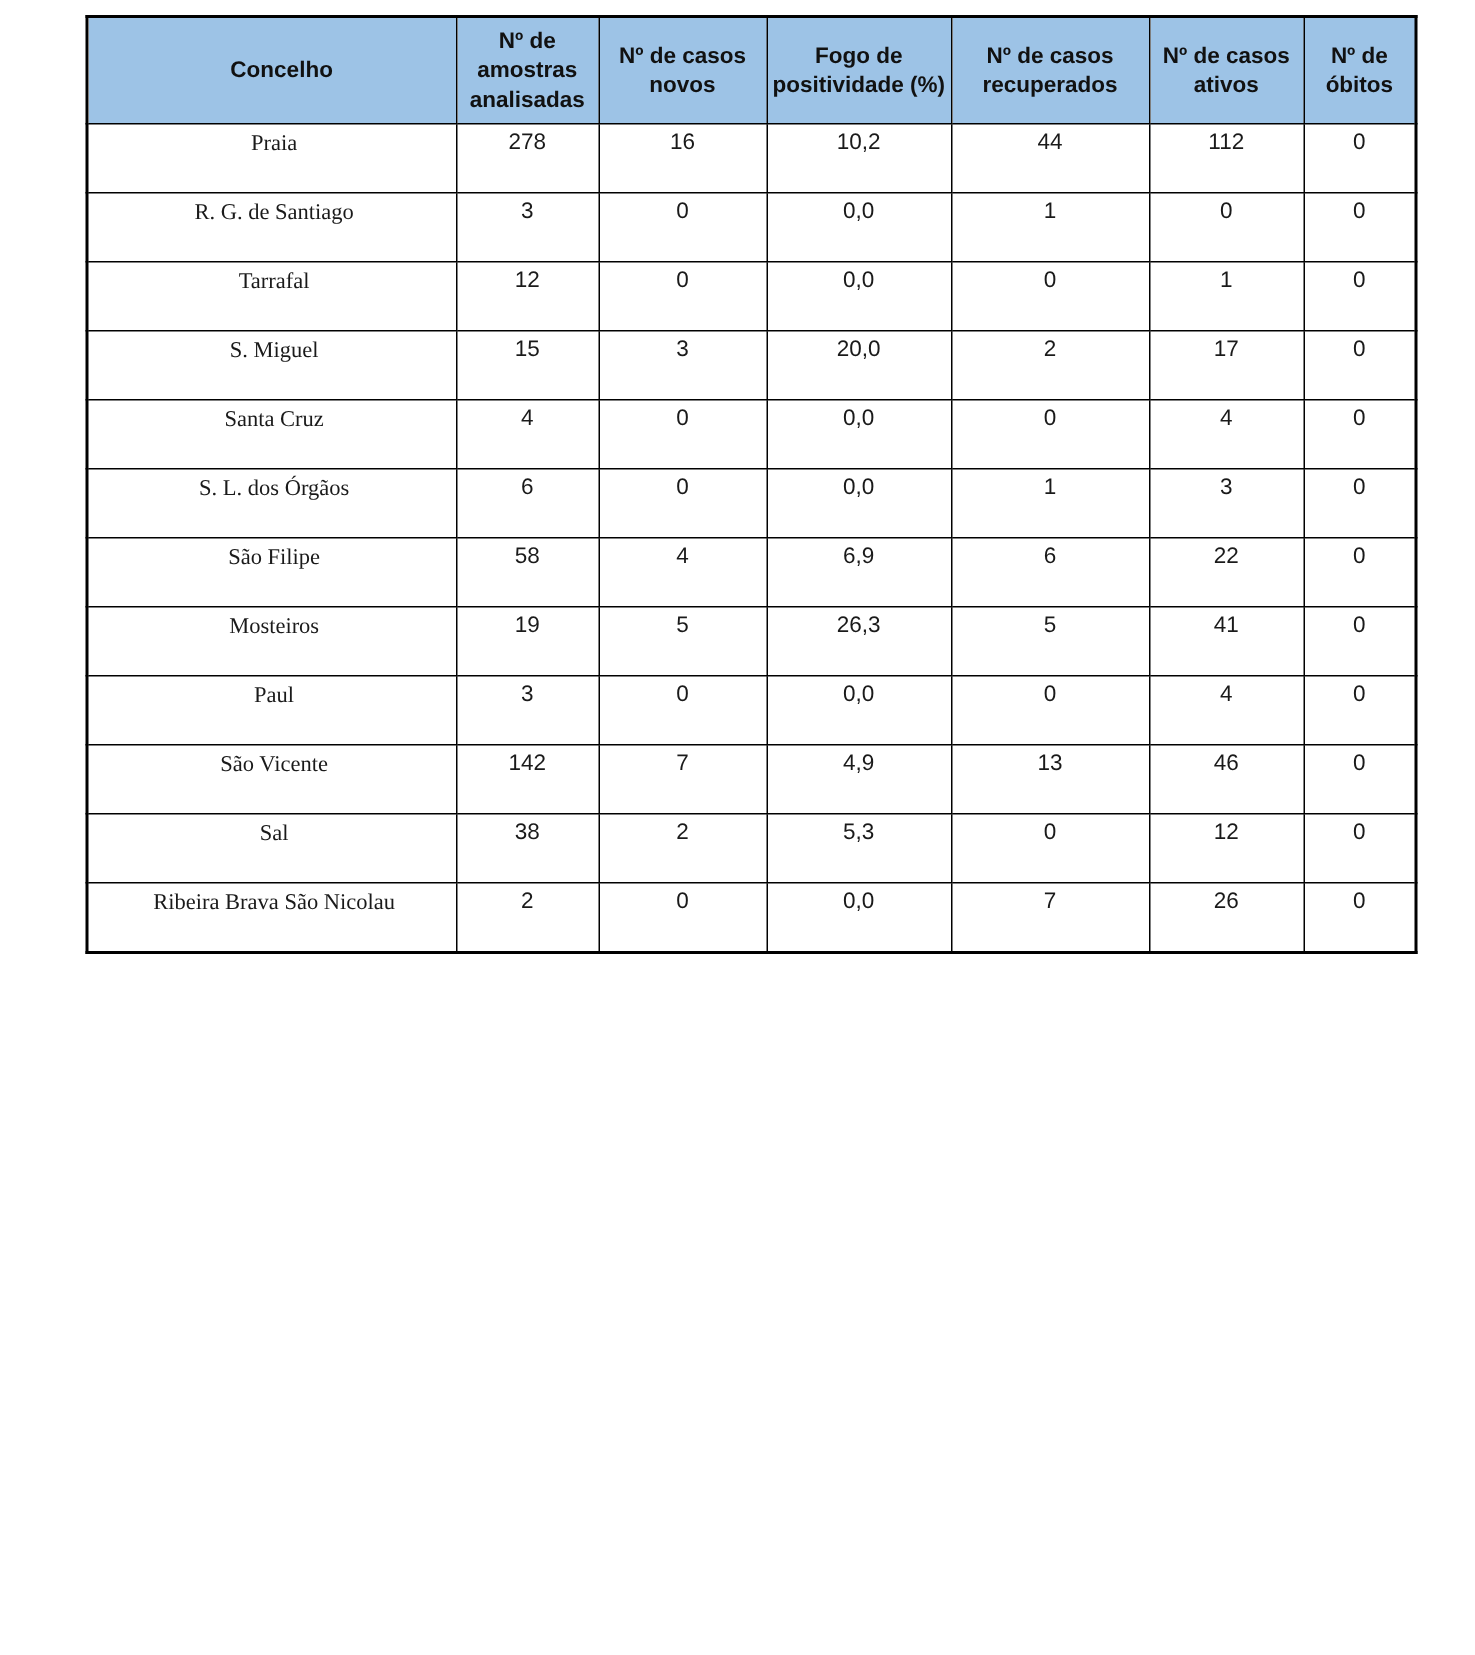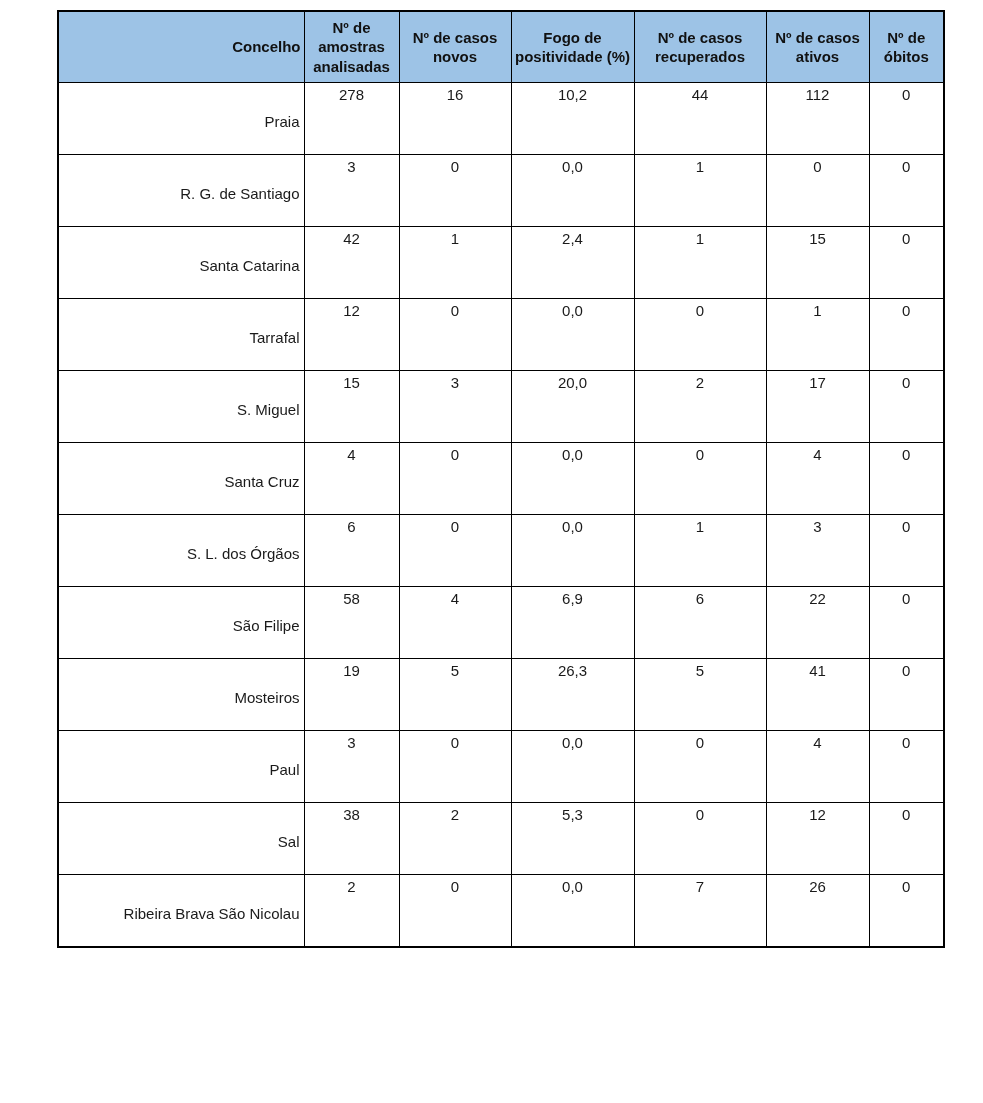--- a/index.html
+++ b/index.html
@@ -41,34 +41,35 @@
     background: #9DC3E6;
     font-weight: bold;
     text-align: center;
     vertical-align: middle;
     height: 66px;
     line-height: 1.3;
     padding: 2px 3px;
     color: #111111;
   }
   table.concelhos thead th.col-concelho {
-    text-align: right;
+    text-align: center;
     padding-left: 16px;
   }
   
   table.concelhos tbody td {
     height: 41px;
     vertical-align: top;
     text-align: center;
     padding-top: 3px;
     line-height: 1.25;
   }
   table.concelhos tbody td.name-cell {
-    text-align: right;
-    padding: 30px 4px 0 7px;
+    text-align: center;
+    padding: 4px 4px 0 7px;
+    font-family: Liberation Serif, serif;
   }
 </style>
 </head>
 <body>
 
 <div class="page">
   <div class="table-wrap">
     <table class="concelhos">
       <colgroup>
         <col style="width:246px">
@@ -104,29 +105,20 @@
           <tr>
     <td class="name-cell">R. G. de Santiago</td>
     <td>3</td>
     <td>0</td>
     <td>0,0</td>
     <td>1</td>
     <td>0</td>
     <td>0</td>
   </tr>
           <tr>
-    <td class="name-cell">Santa Catarina</td>
-    <td>42</td>
-    <td>1</td>
-    <td>2,4</td>
-    <td>1</td>
-    <td>15</td>
-    <td>0</td>
-  </tr>
-          <tr>
     <td class="name-cell">Tarrafal</td>
     <td>12</td>
     <td>0</td>
     <td>0,0</td>
     <td>0</td>
     <td>1</td>
     <td>0</td>
   </tr>
           <tr>
     <td class="name-cell">S. Miguel</td>
@@ -176,20 +168,29 @@
           <tr>
     <td class="name-cell">Paul</td>
     <td>3</td>
     <td>0</td>
     <td>0,0</td>
     <td>0</td>
     <td>4</td>
     <td>0</td>
   </tr>
           <tr>
+    <td class="name-cell">São Vicente</td>
+    <td>142</td>
+    <td>7</td>
+    <td>4,9</td>
+    <td>13</td>
+    <td>46</td>
+    <td>0</td>
+  </tr>
+          <tr>
     <td class="name-cell">Sal</td>
     <td>38</td>
     <td>2</td>
     <td>5,3</td>
     <td>0</td>
     <td>12</td>
     <td>0</td>
   </tr>
           <tr>
     <td class="name-cell">Ribeira Brava São Nicolau</td>

